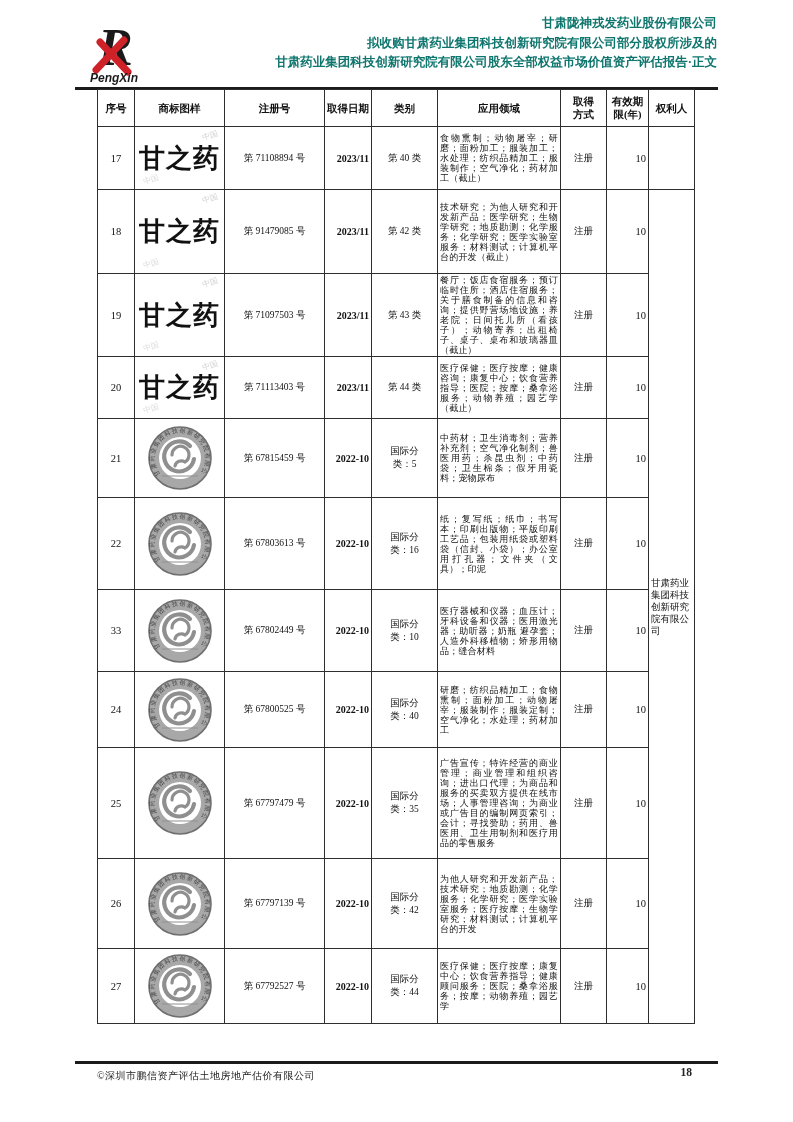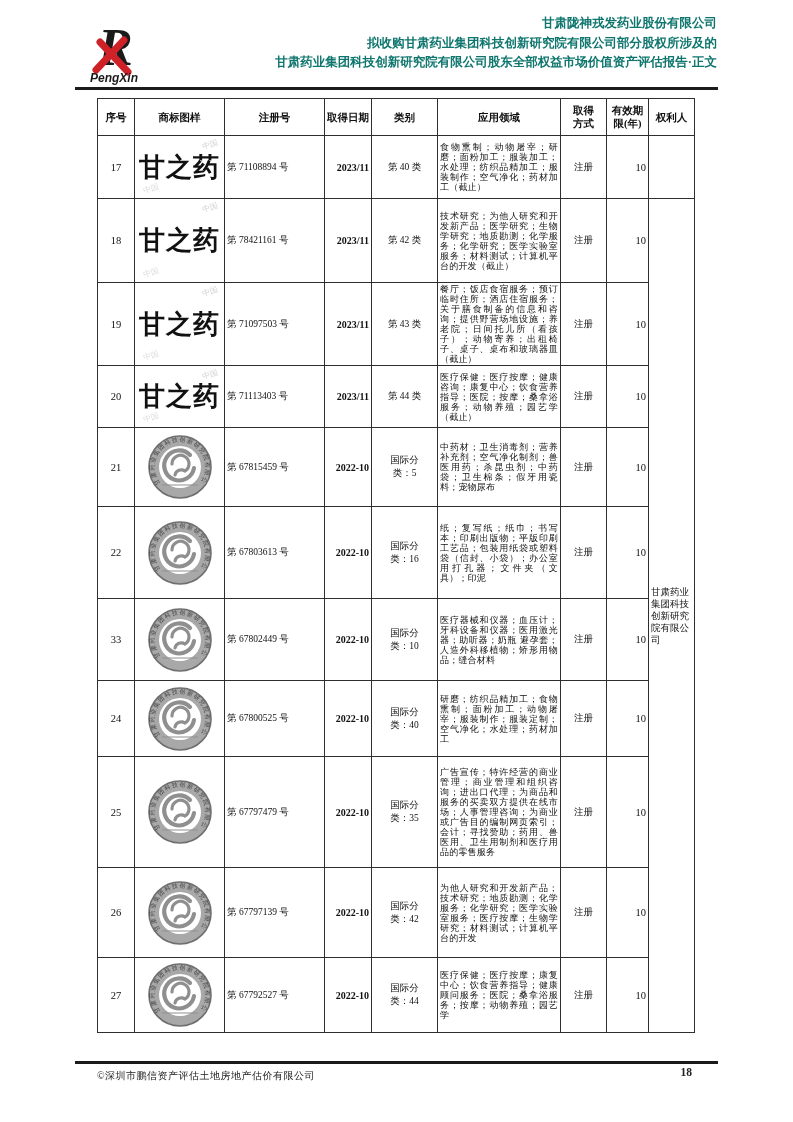--- a/index.html
+++ b/index.html
@@ -11,36 +11,36 @@
   .report-header{position:absolute;top:14px;right:76px;text-align:right;
         font-weight:bold;font-size:12.5px;line-height:19.5px;color:#0f766e;}
   .rule-top{position:absolute;left:75px;right:75px;top:87px;height:2.5px;background:#1b1b1b;}
 
   
   .rule-bottom{position:absolute;left:75px;right:75px;top:1061px;height:2.5px;background:#1b1b1b;}
   .footer-copy{position:absolute;left:97px;top:1069px;font-size:10px;letter-spacing:.5px;color:#222;}
   .page-num{position:absolute;right:101px;top:1066px;font-size:11.5px;font-weight:bold;color:#222;}
 
   
-  .tm-table{position:absolute;left:97px;top:98px;width:597px;border-collapse:collapse;
+  .tm-table{position:absolute;left:97px;top:89px;width:597px;border-collapse:collapse;
         table-layout:fixed;border-radius:9px;}
   .tm-table th,.tm-table td{border:1px solid #2e2e2e;padding:1px 2px;vertical-align:middle;
         overflow:hidden;}
   .tm-table{border:1.5px solid #242424;}
   .tm-table th{font-size:10.5px;font-weight:bold;text-align:center;white-space:pre-line;
         line-height:13px;}
   .c-no{font-size:10.5px;text-align:center;}
   .c-mark{text-align:center;position:relative;}
   .mark-text{font-size:26px;font-weight:600;letter-spacing:1px;white-space:nowrap;}
   .wm{position:absolute;top:3px;right:6px;font-size:8px;color:#9a9a9a;opacity:.45;
         transform:rotate(-18deg);}
   .wm2{position:absolute;bottom:4px;left:8px;font-size:8px;color:#9a9a9a;opacity:.35;
         transform:rotate(-18deg);}
   .badge{width:64px;height:64px;display:block;margin:0 auto;}
-  .c-reg{font-size:9.5px;text-align:left;white-space:nowrap;}
+  .c-reg{font-size:9.5px;text-align:center;white-space:nowrap;}
   .c-date{font-size:10px;font-weight:600;text-align:right;}
   .c-class{font-size:9.5px;text-align:center;white-space:pre-line;line-height:13px;}
   .c-field{font-size:9px;line-height:10px;text-align:justify;padding:2px 3px;
         letter-spacing:.2px;}
   .c-method{font-size:9.5px;text-align:center;}
   .c-valid{font-size:10.5px;text-align:right;}
   .c-holder{font-size:9.5px;line-height:12px;text-align:left;padding:2px 3px;}
 </style>
 </head>
 <body>
@@ -121,21 +121,21 @@
         <td class="c-valid">10</td>
         <td class="c-holder"></td>
       </tr>
       <tr style="height:84px">
         <td class="c-no">18</td>
         <td class="c-mark">
           <span class="wm">中国</span>
           <span class="mark-text">甘之药</span>
           <span class="wm2">中国</span>
         </td>
-        <td class="c-reg">第 78421161 号</td>
+        <td class="c-reg">第 91479085 号</td>
         <td class="c-date">2023/11</td>
         <td class="c-class">第 42 类</td>
         <td class="c-field">技术研究；为他人研究和开发新产品；医学研究；生物学研究；地质勘测；化学服务；化学研究；医学实验室服务；材料测试；计算机平台的开发（截止）</td>
         <td class="c-method">注册</td>
         <td class="c-valid">10</td>
         <td class="c-holder" rowspan="10">甘肃药业集团科技创新研究院有限公司</td>
       </tr>
       <tr style="height:81px">
         <td class="c-no">19</td>
         <td class="c-mark">

